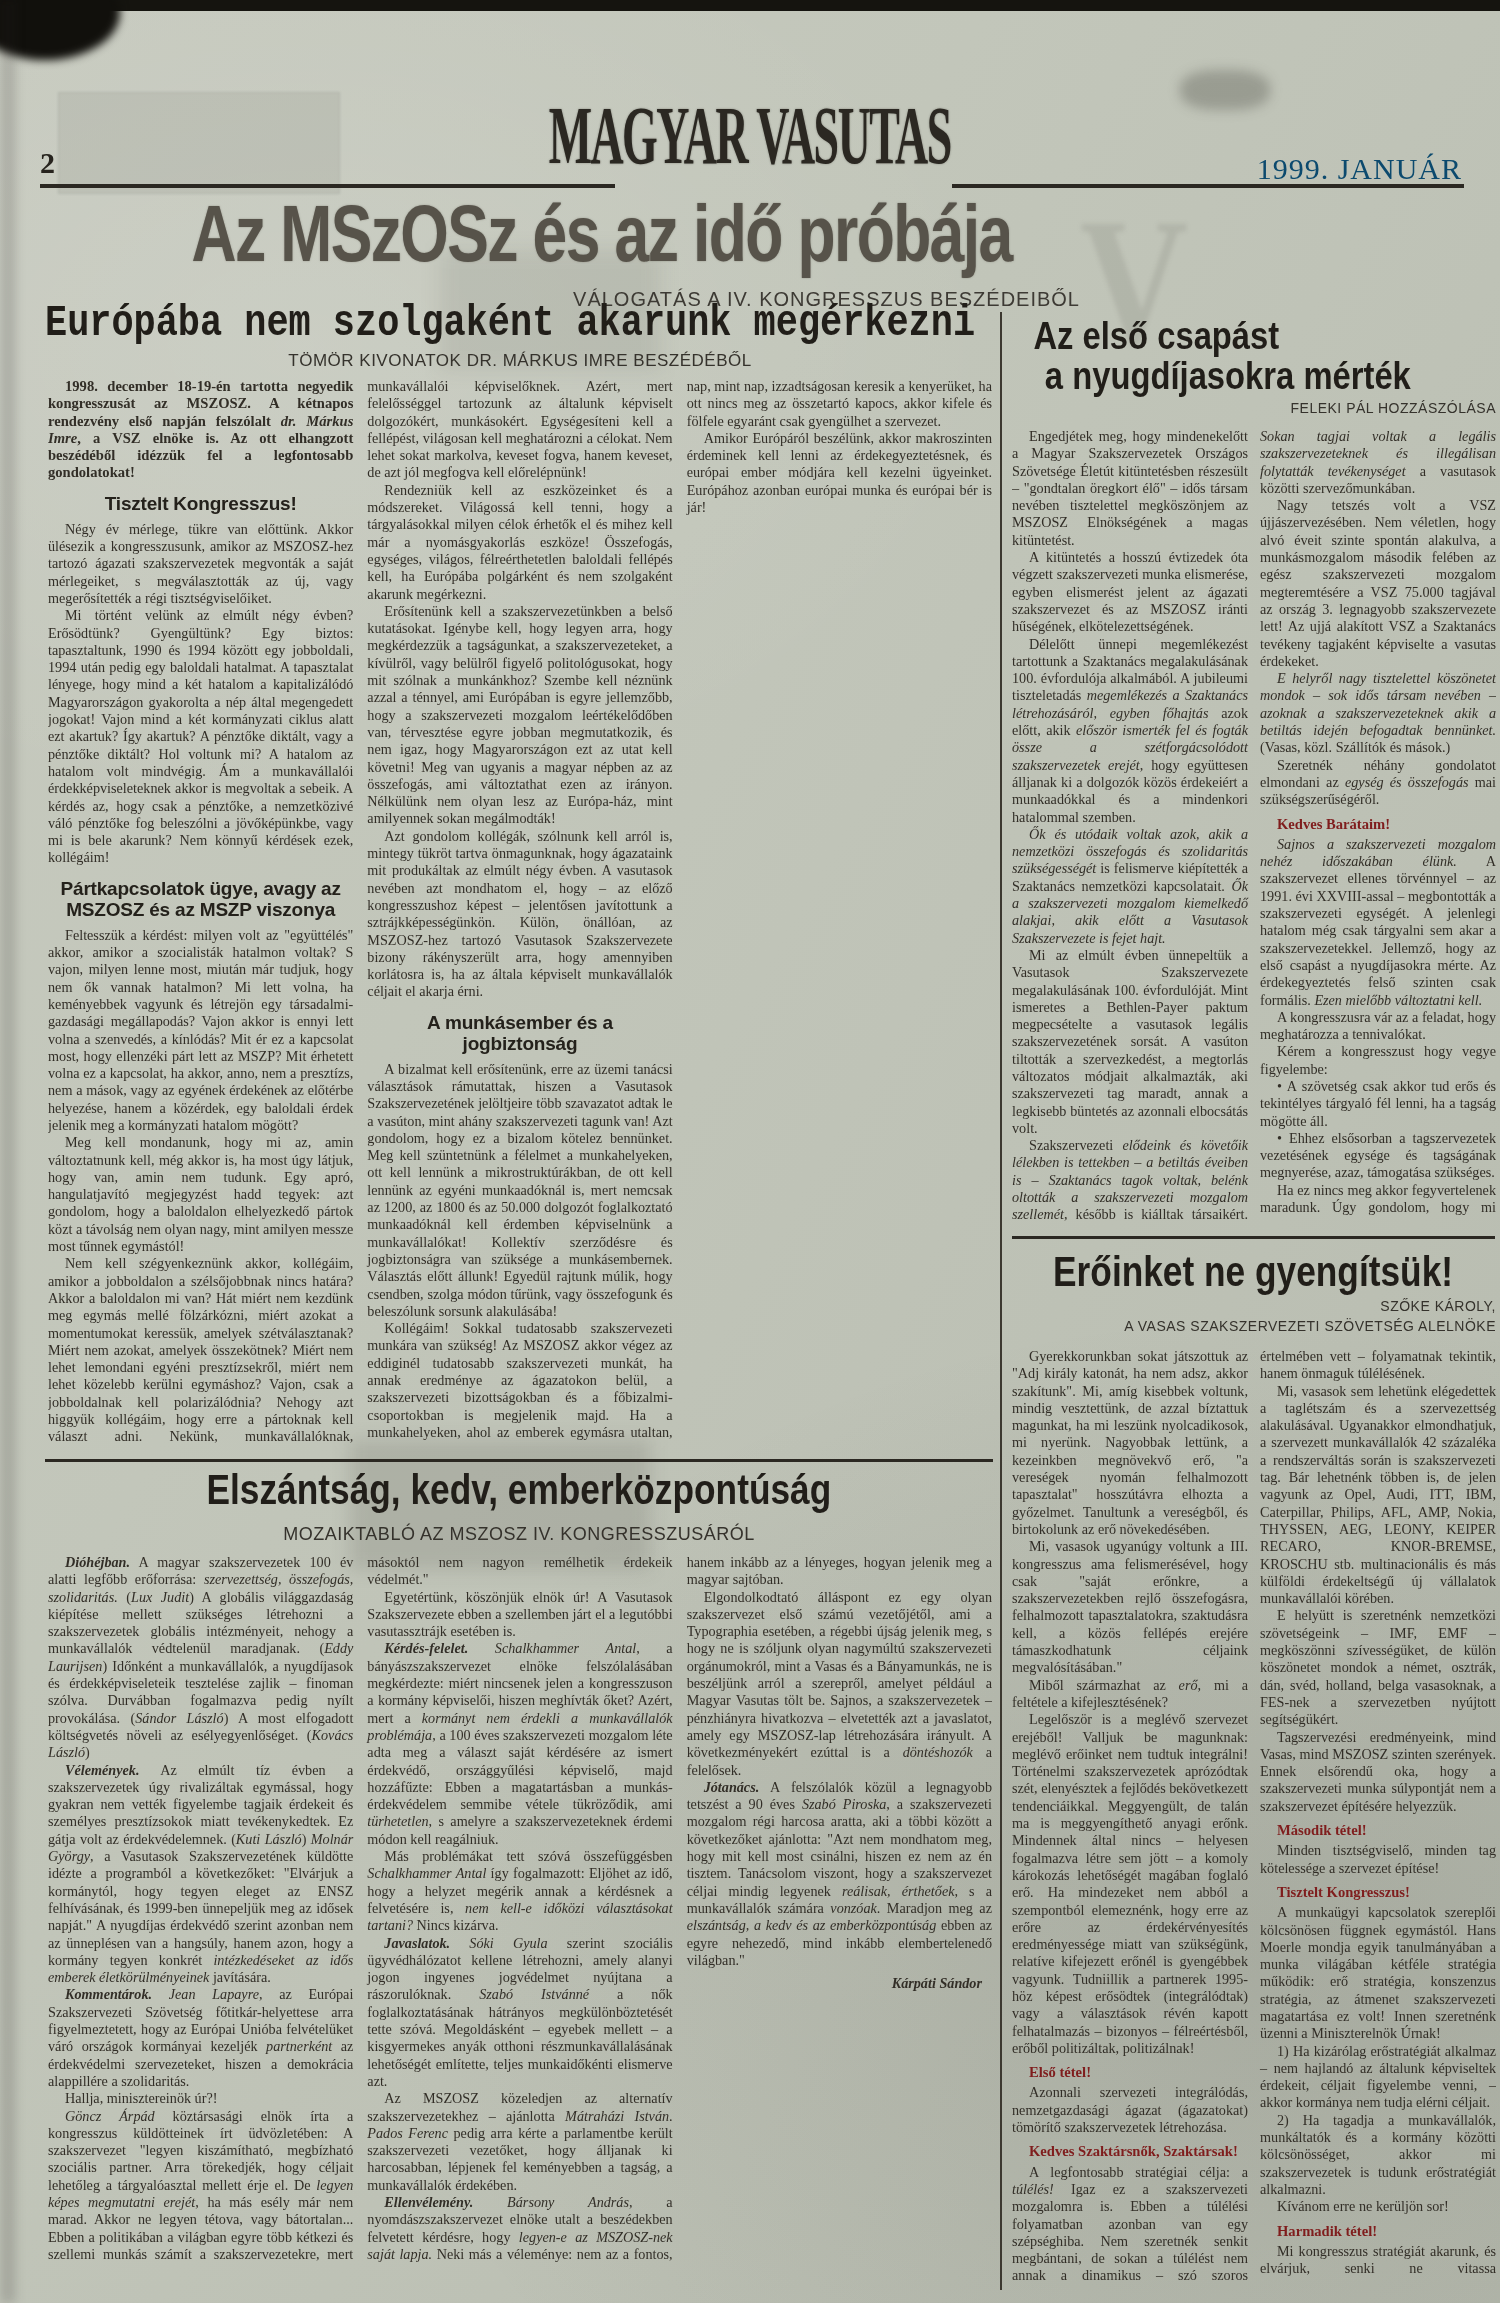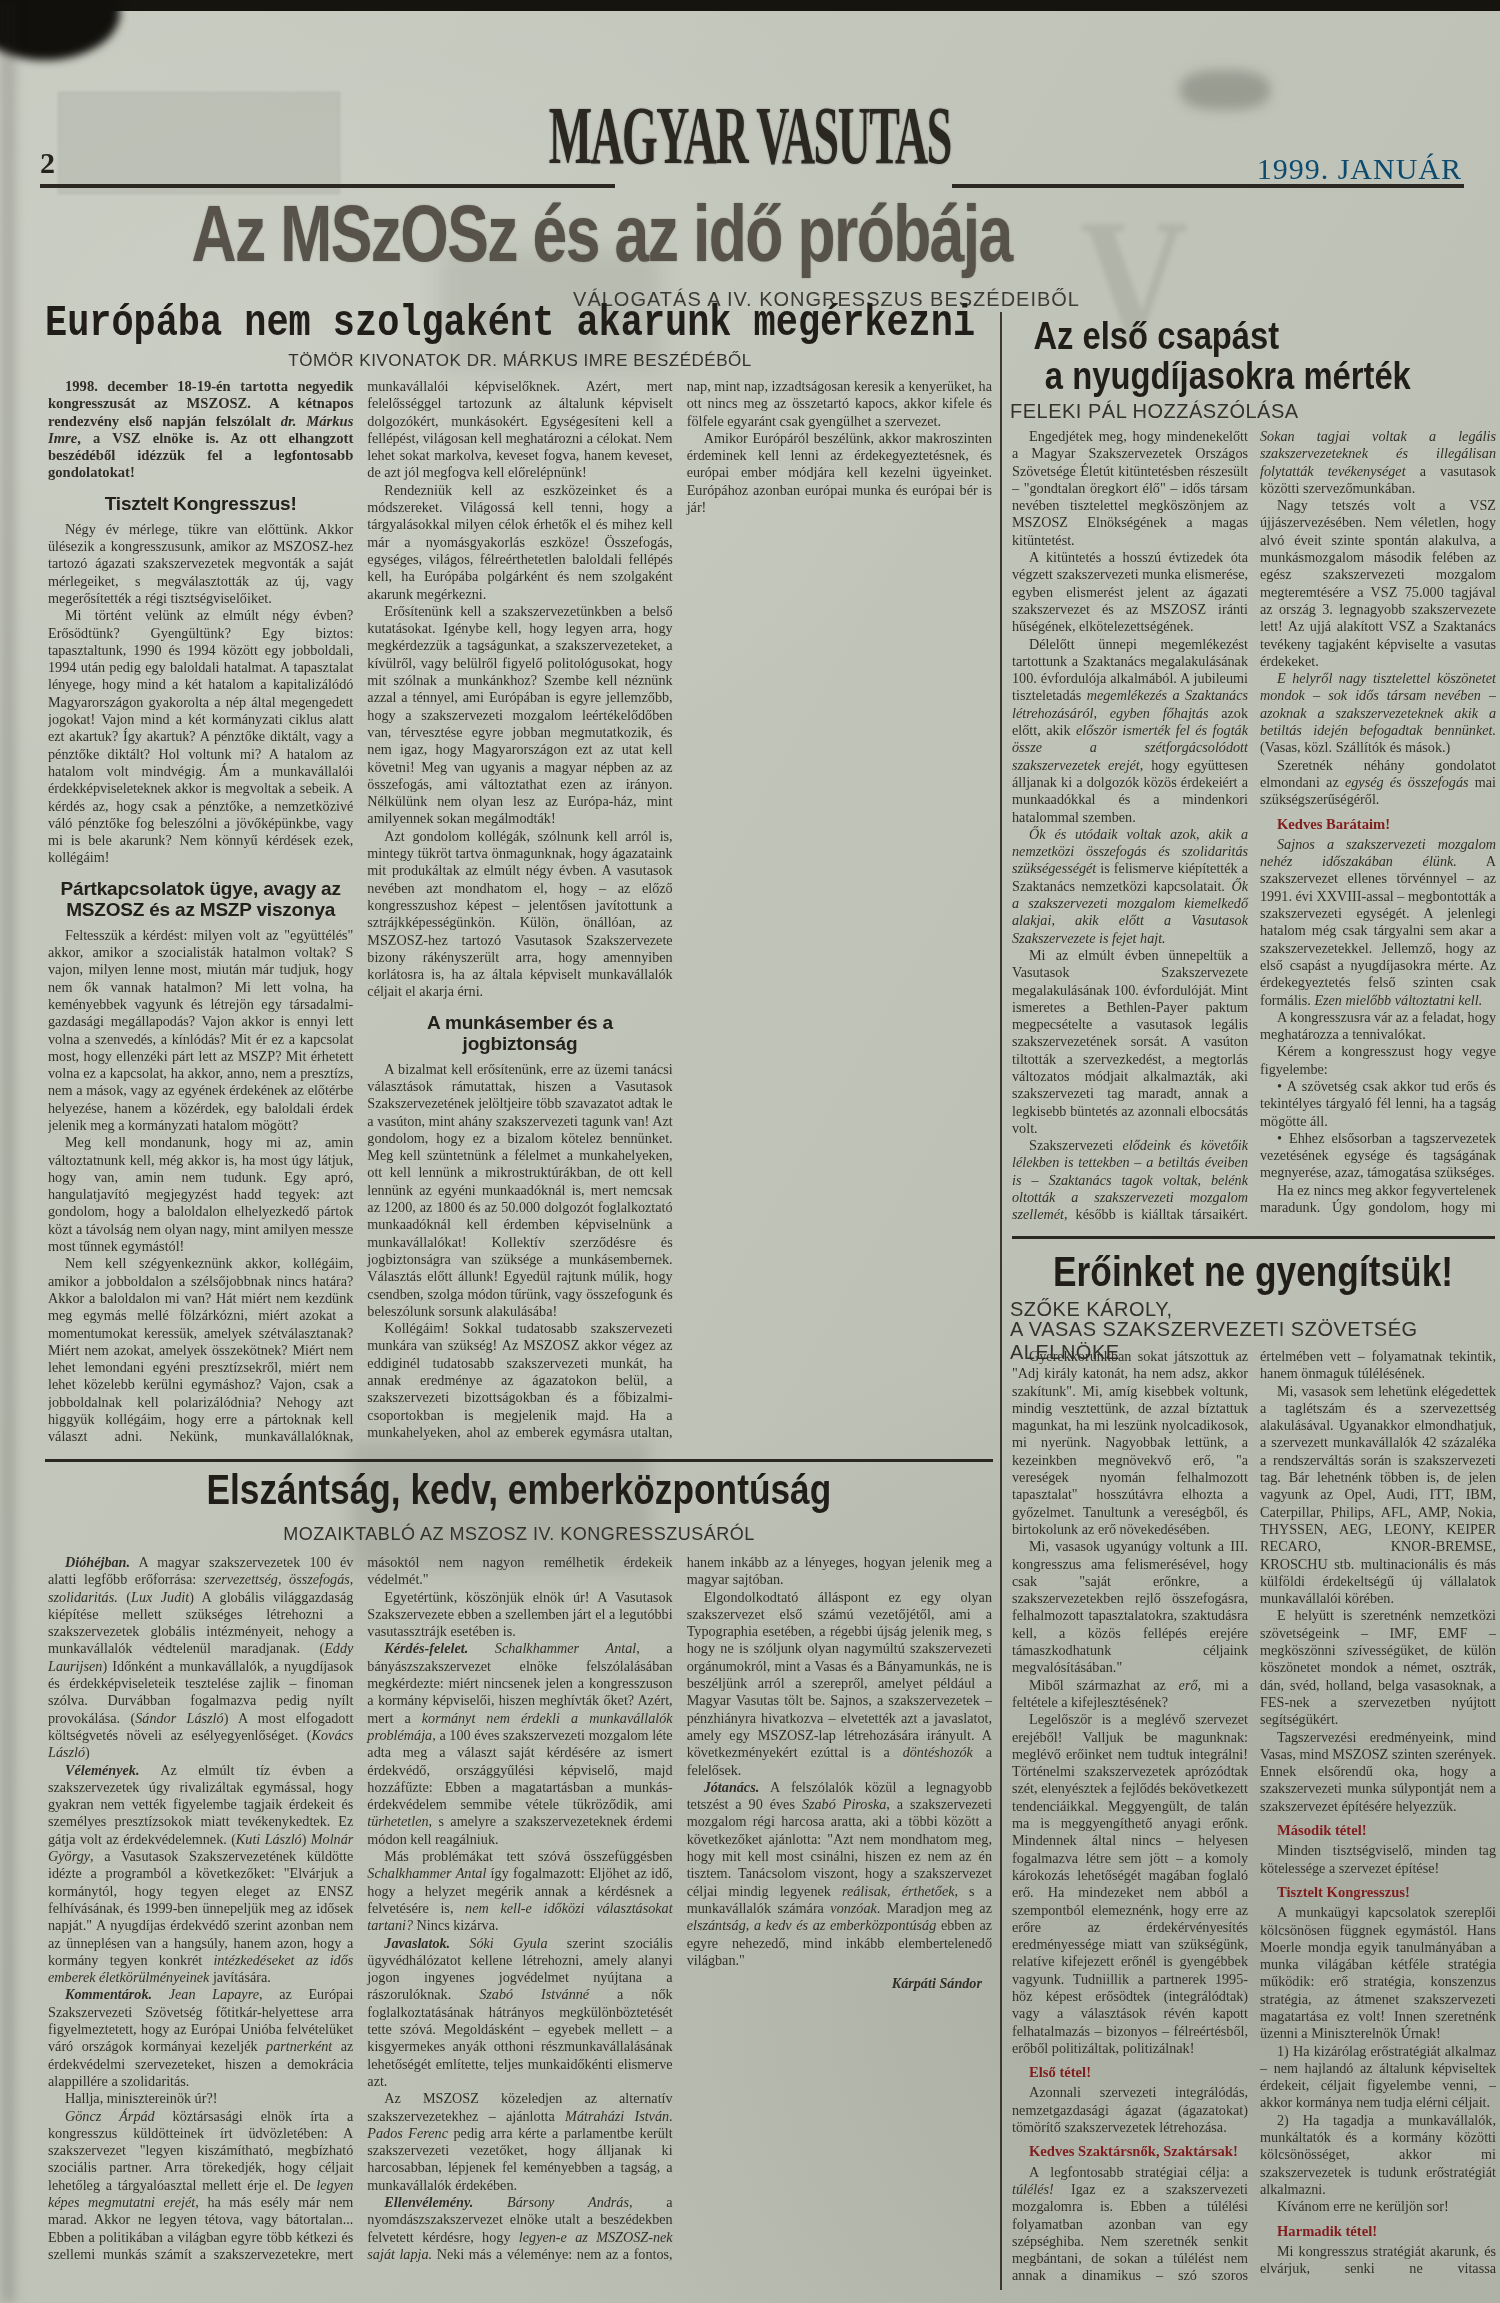--- a/index.html
+++ b/index.html
@@ -54,21 +54,21 @@
   .bp.intro{font-weight:bold;font-size:14.6px;}
   .col-sub{font-family:"Liberation Sans",sans-serif;font-weight:bold;font-size:19px;line-height:21px;
     text-align:center;margin:11px 4px 7px;color:#24211b;letter-spacing:-.2px;}
   .col-sub2{font-weight:bold;font-size:14.6px;text-indent:17px;margin:7px 0 3px;color:#7f1d1d;}
   .sig{text-align:right;font-weight:bold;font-style:italic;padding-right:10px;margin-top:6px;}
   .lead{font-style:italic;}
   
   .vdivider{left:1000px;top:312px;width:2px;height:1978px;background:#3c3830;}
   .feleki-end-rule{left:1012px;top:1236px;width:483px;height:3px;background:#2b2822;}
   .mozaik-top-rule{left:45px;top:1459px;width:948px;height:3px;background:#2b2822;}
-  .byline{font-family:"Liberation Sans",sans-serif;text-align:left;font-size:20px;color:#35322c;letter-spacing:.5px;}
+  .byline{font-family:"Liberation Sans",sans-serif;text-align:right;font-size:14px;color:#35322c;letter-spacing:.5px;}
 </style>
 </head>
 <body>
 
 <div class="abs top-strip"></div>
 <div class="abs corner-blob"></div>
 <div class="abs edge-shade-left"></div>
 <div class="abs smudge1"></div>
 <div class="abs ghost-box"></div>
 <div class="abs ghost-box2"></div>

